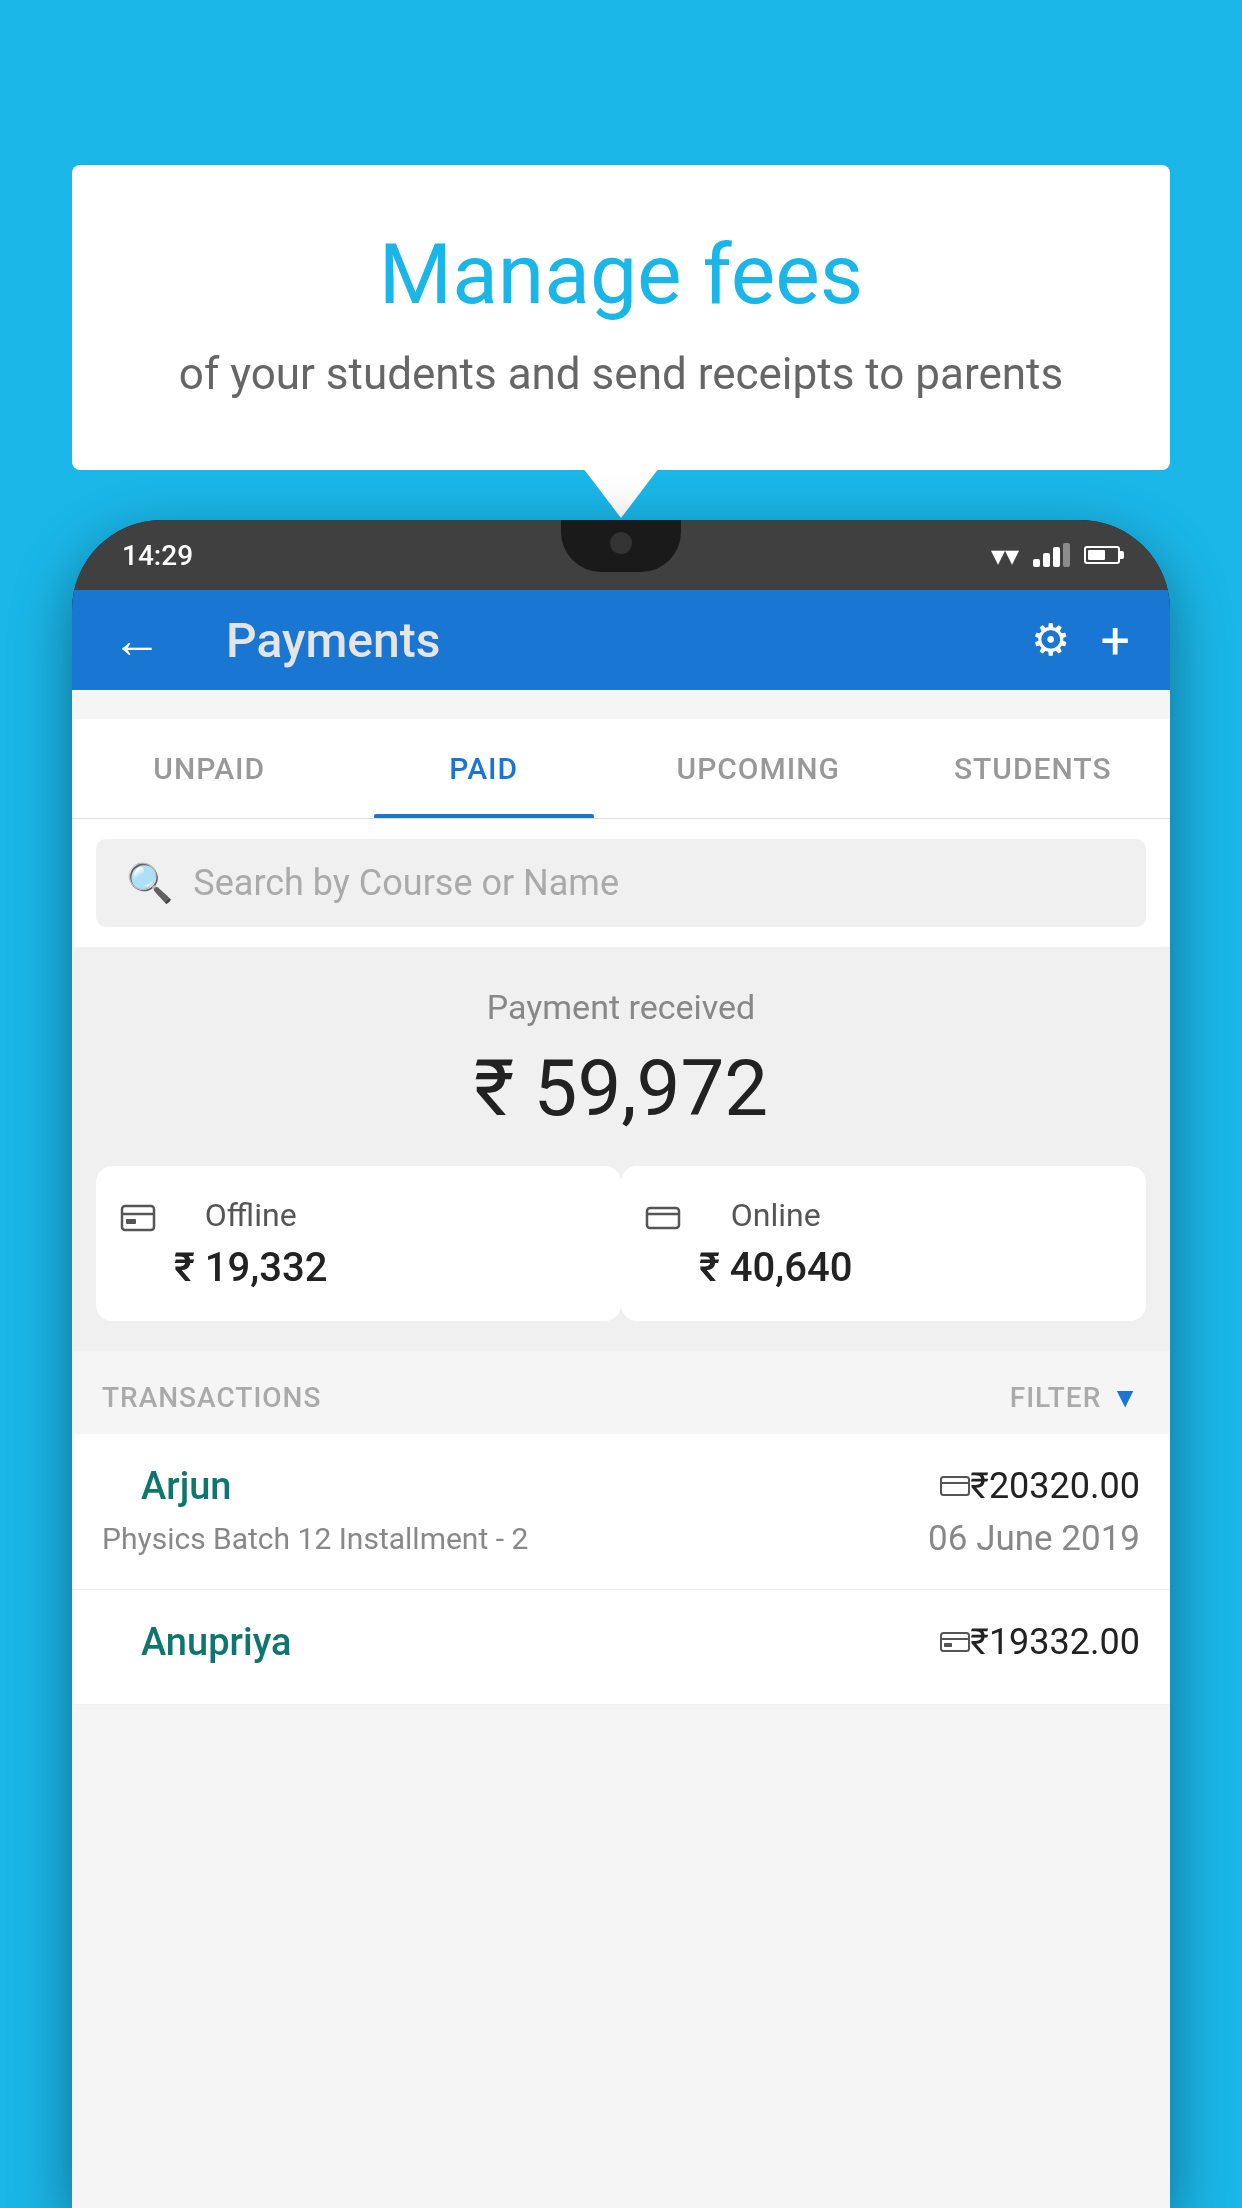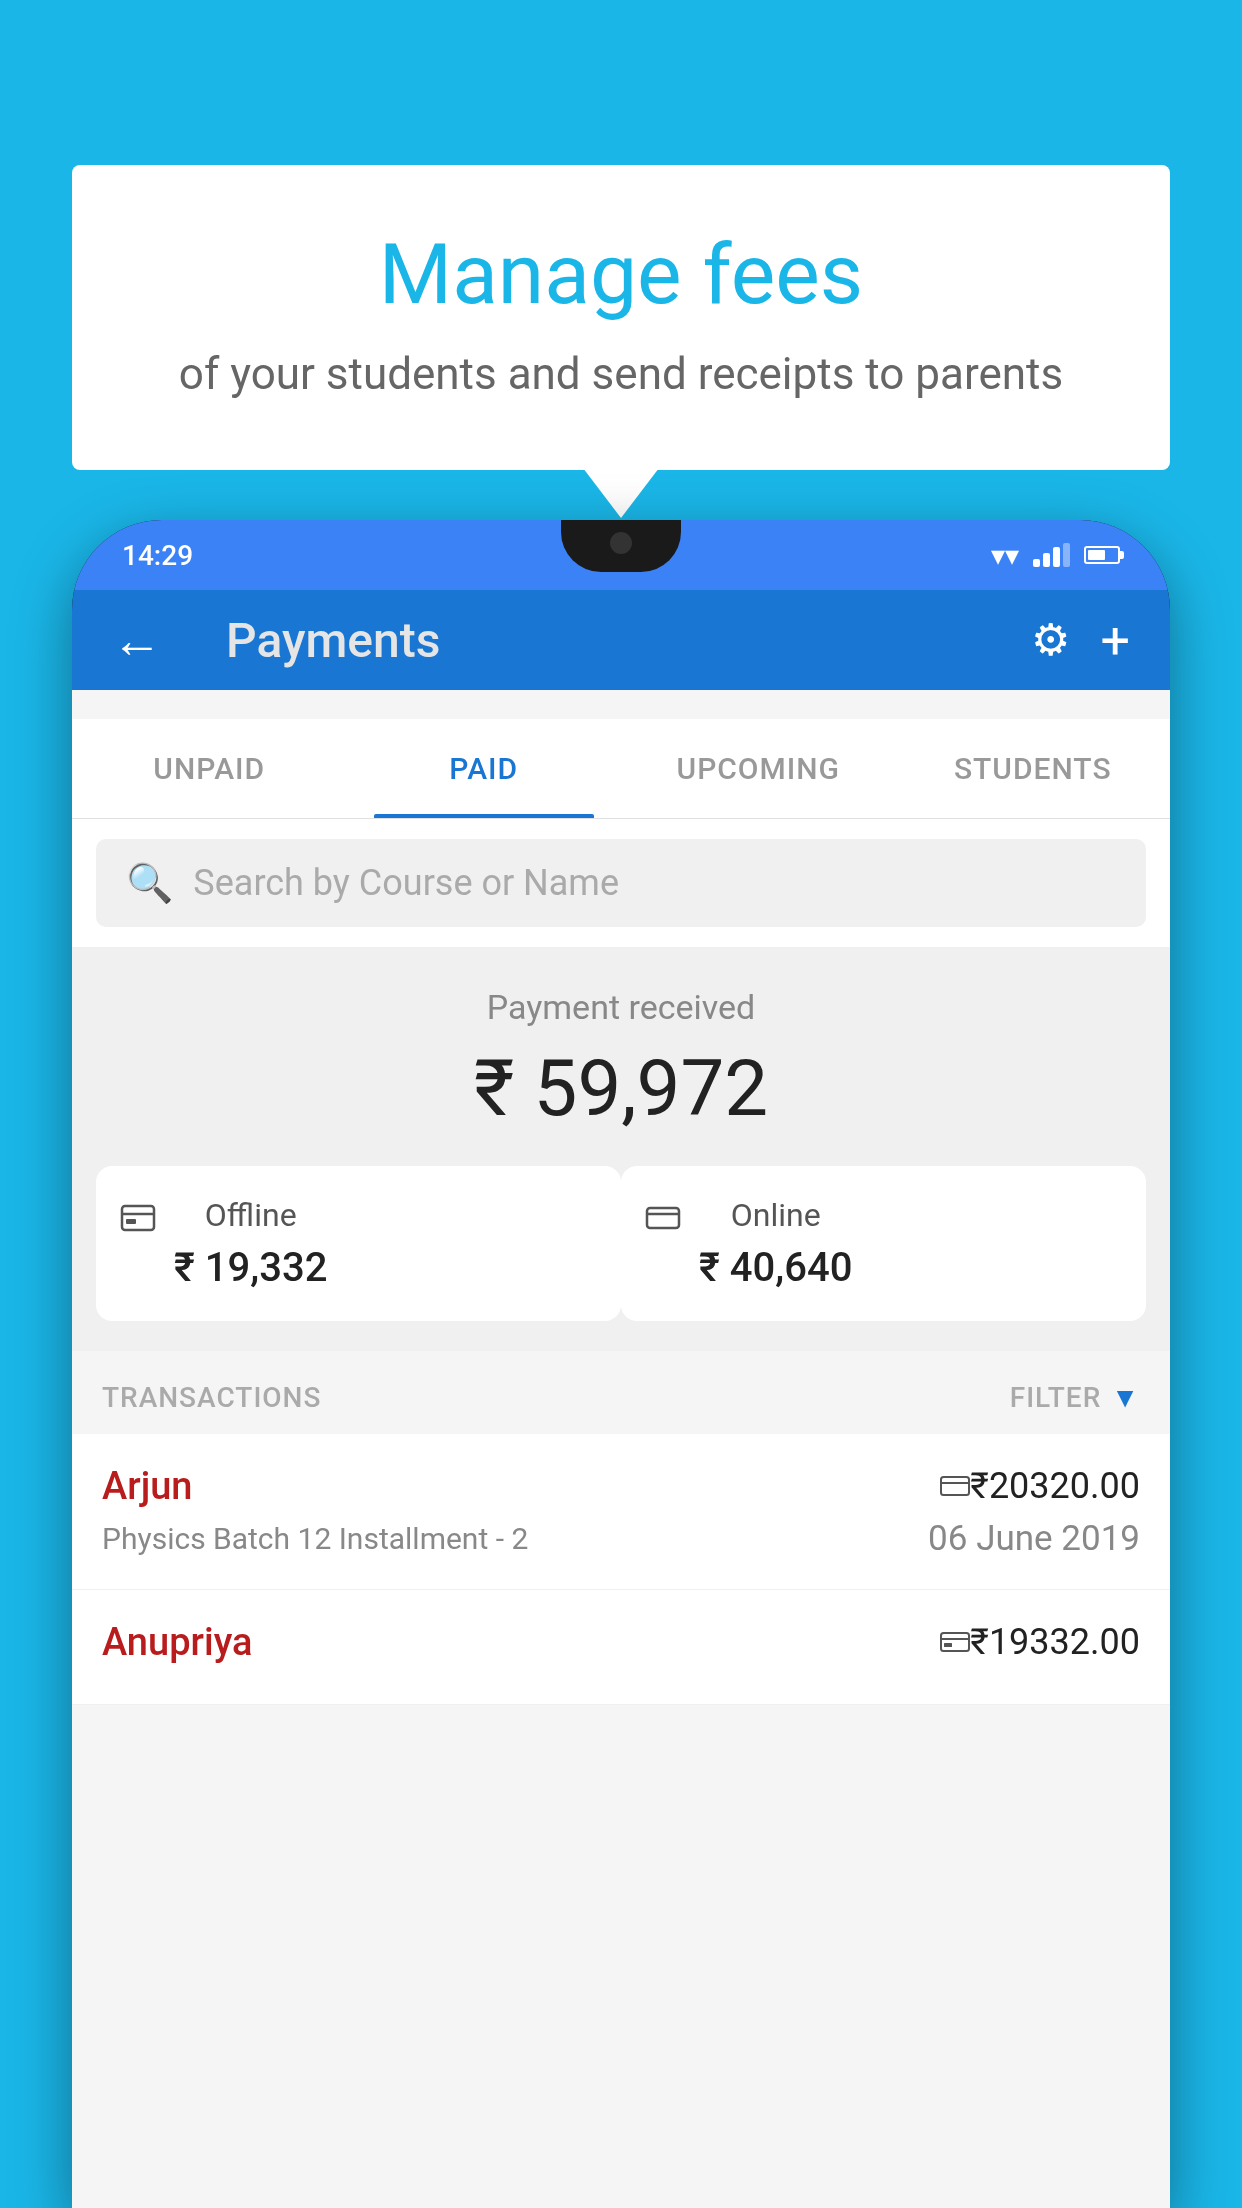--- a/index.html
+++ b/index.html
@@ -57,21 +57,21 @@
       right: 72px;
       bottom: 0;
       background: #1a1a1a;
       border-radius: 90px 90px 0 0;
       overflow: hidden;
       box-shadow: 0 20px 60px rgba(0,0,0,0.4);
     }
 
     
     .phone-status-bar {
-      background: #3b82f6;
+      background: #404040;
       height: 70px;
       display: flex;
       align-items: center;
       justify-content: space-between;
       padding: 0 50px;
       position: relative;
     }
 
     .phone-notch {
       position: absolute;
@@ -351,22 +351,23 @@
 
     .transaction-row-top {
       display: flex;
       justify-content: space-between;
       align-items: center;
       margin-bottom: 10px;
     }
 
     .transaction-name {
       font-size: 38px;
-      color: #b91c1c;
-      font-weight: 500;
+      color: #0f766e;
+      font-weight: 500;
+      margin-left: 39px;
     }
 
     .transaction-amount-row {
       display: flex;
       align-items: center;
     }
 
     .transaction-payment-icon {
       color: #555;
       font-size: 30px;

